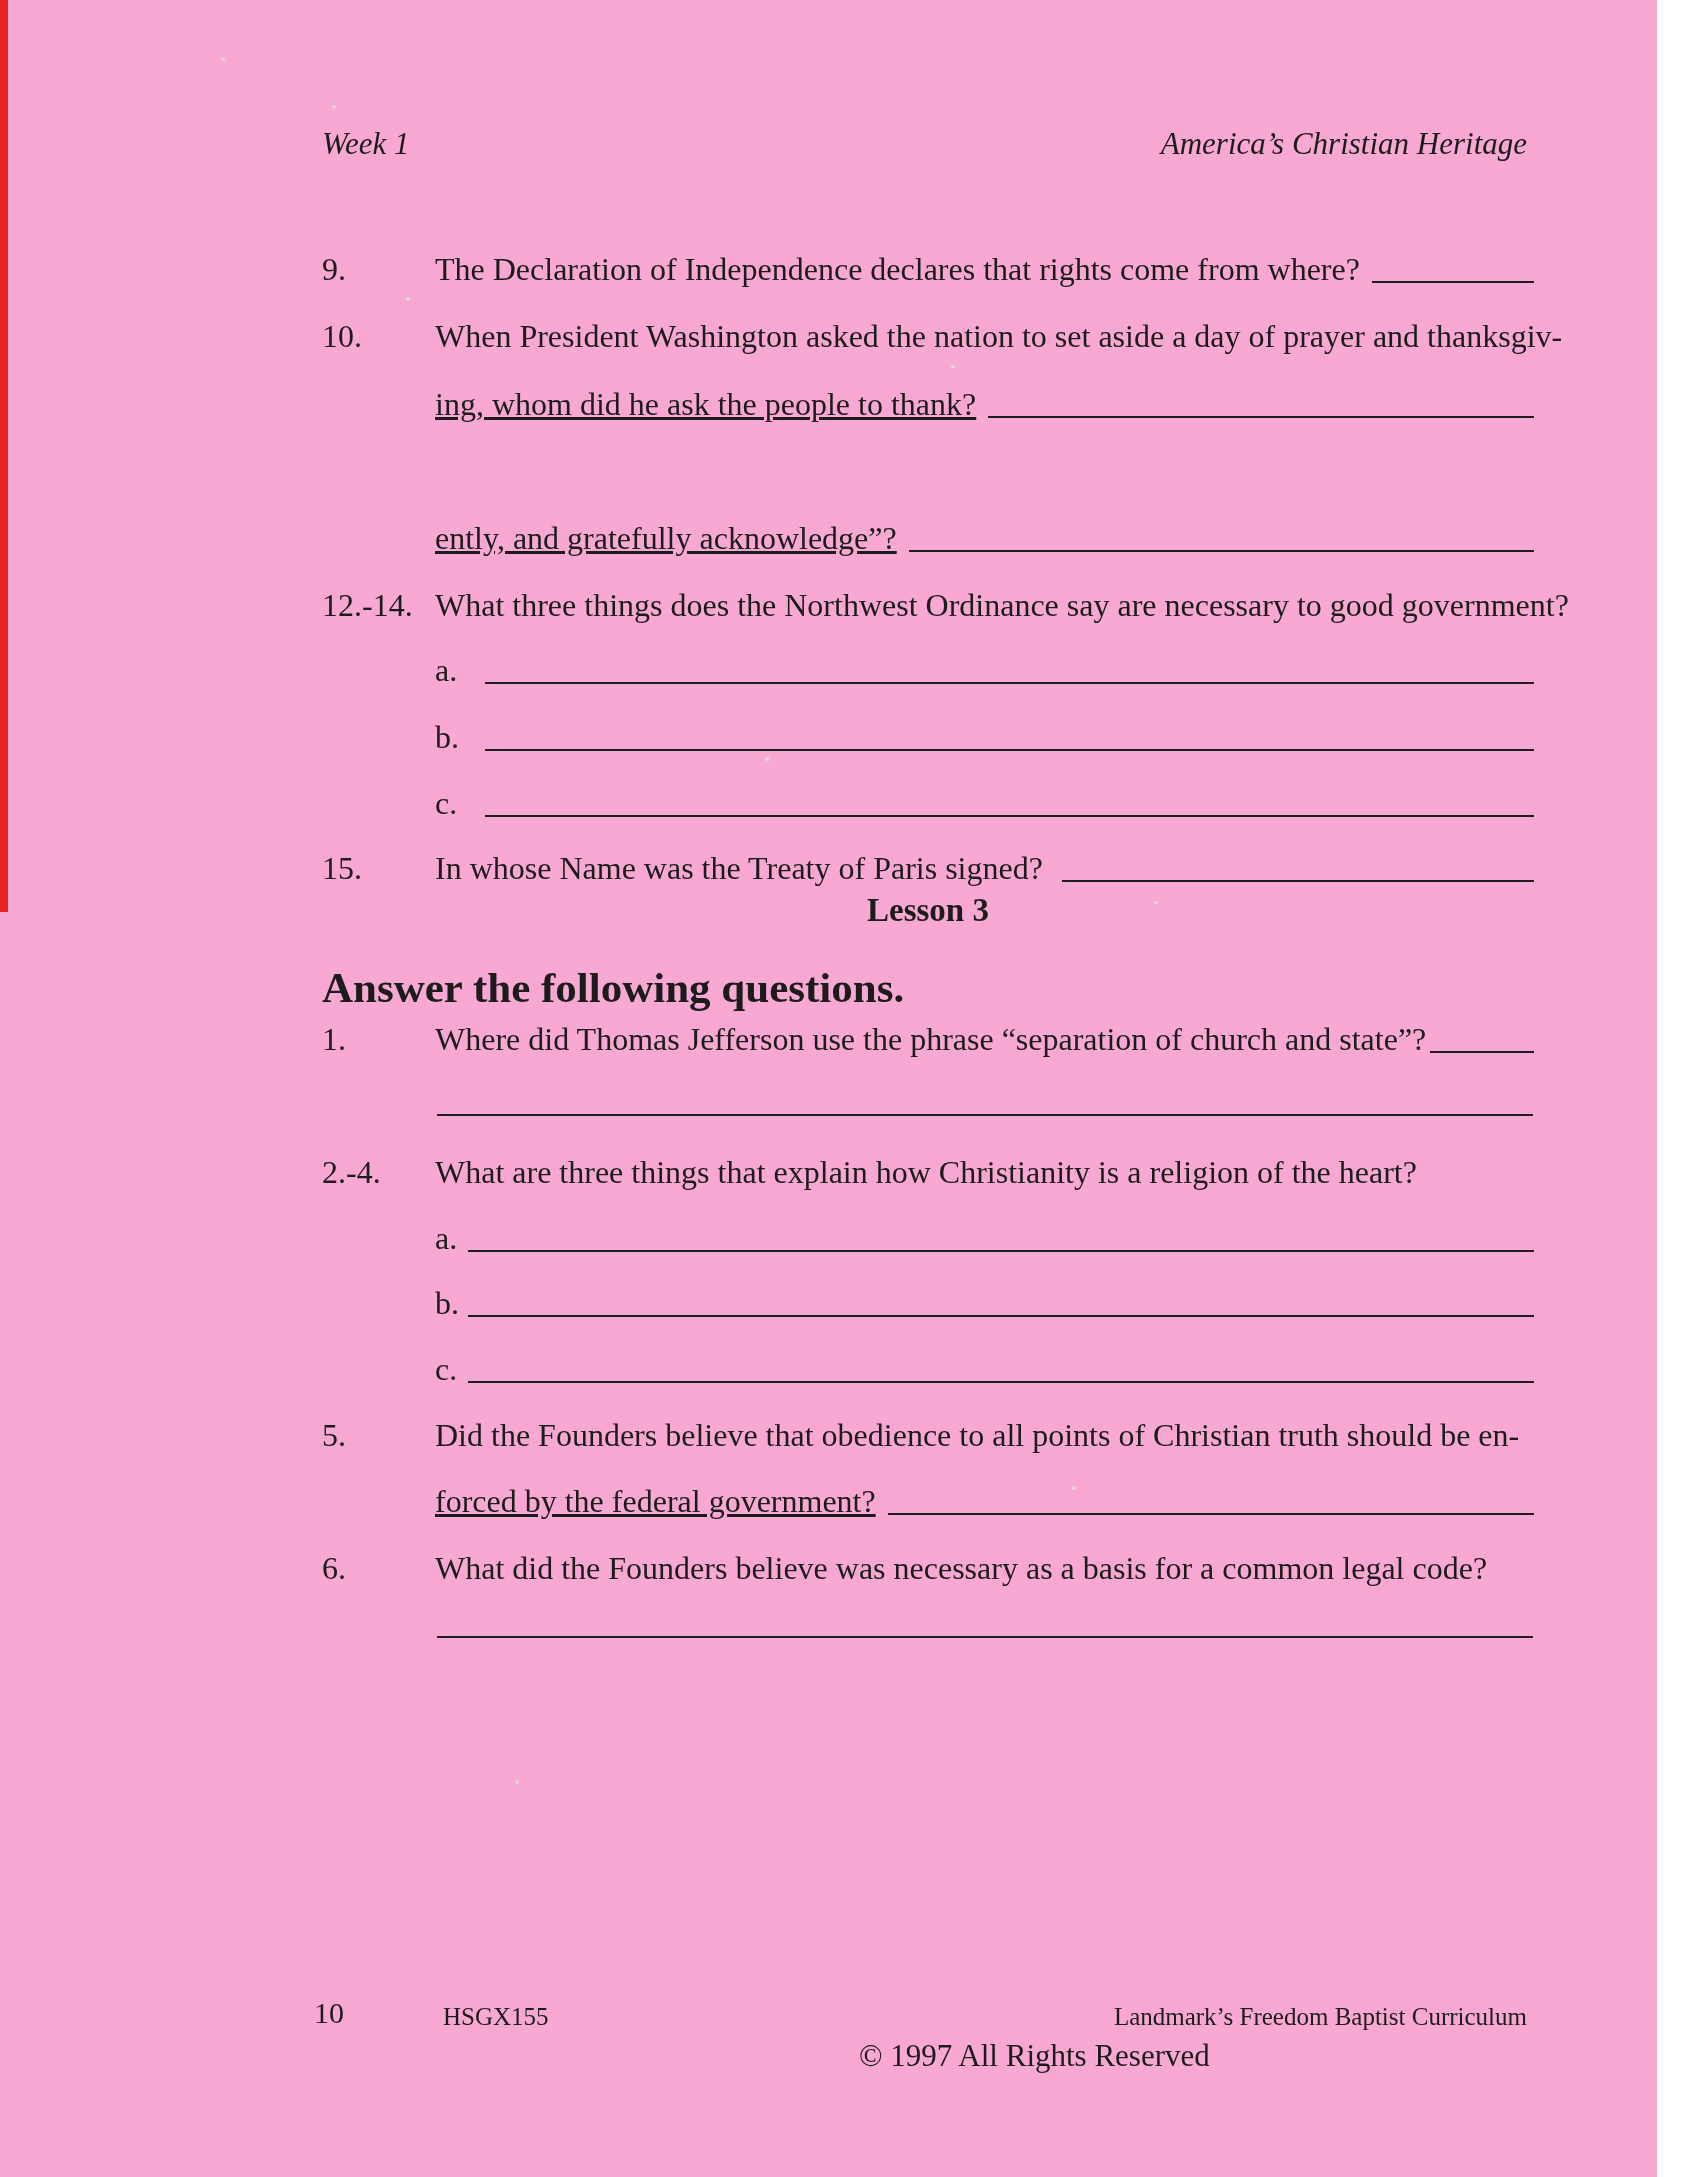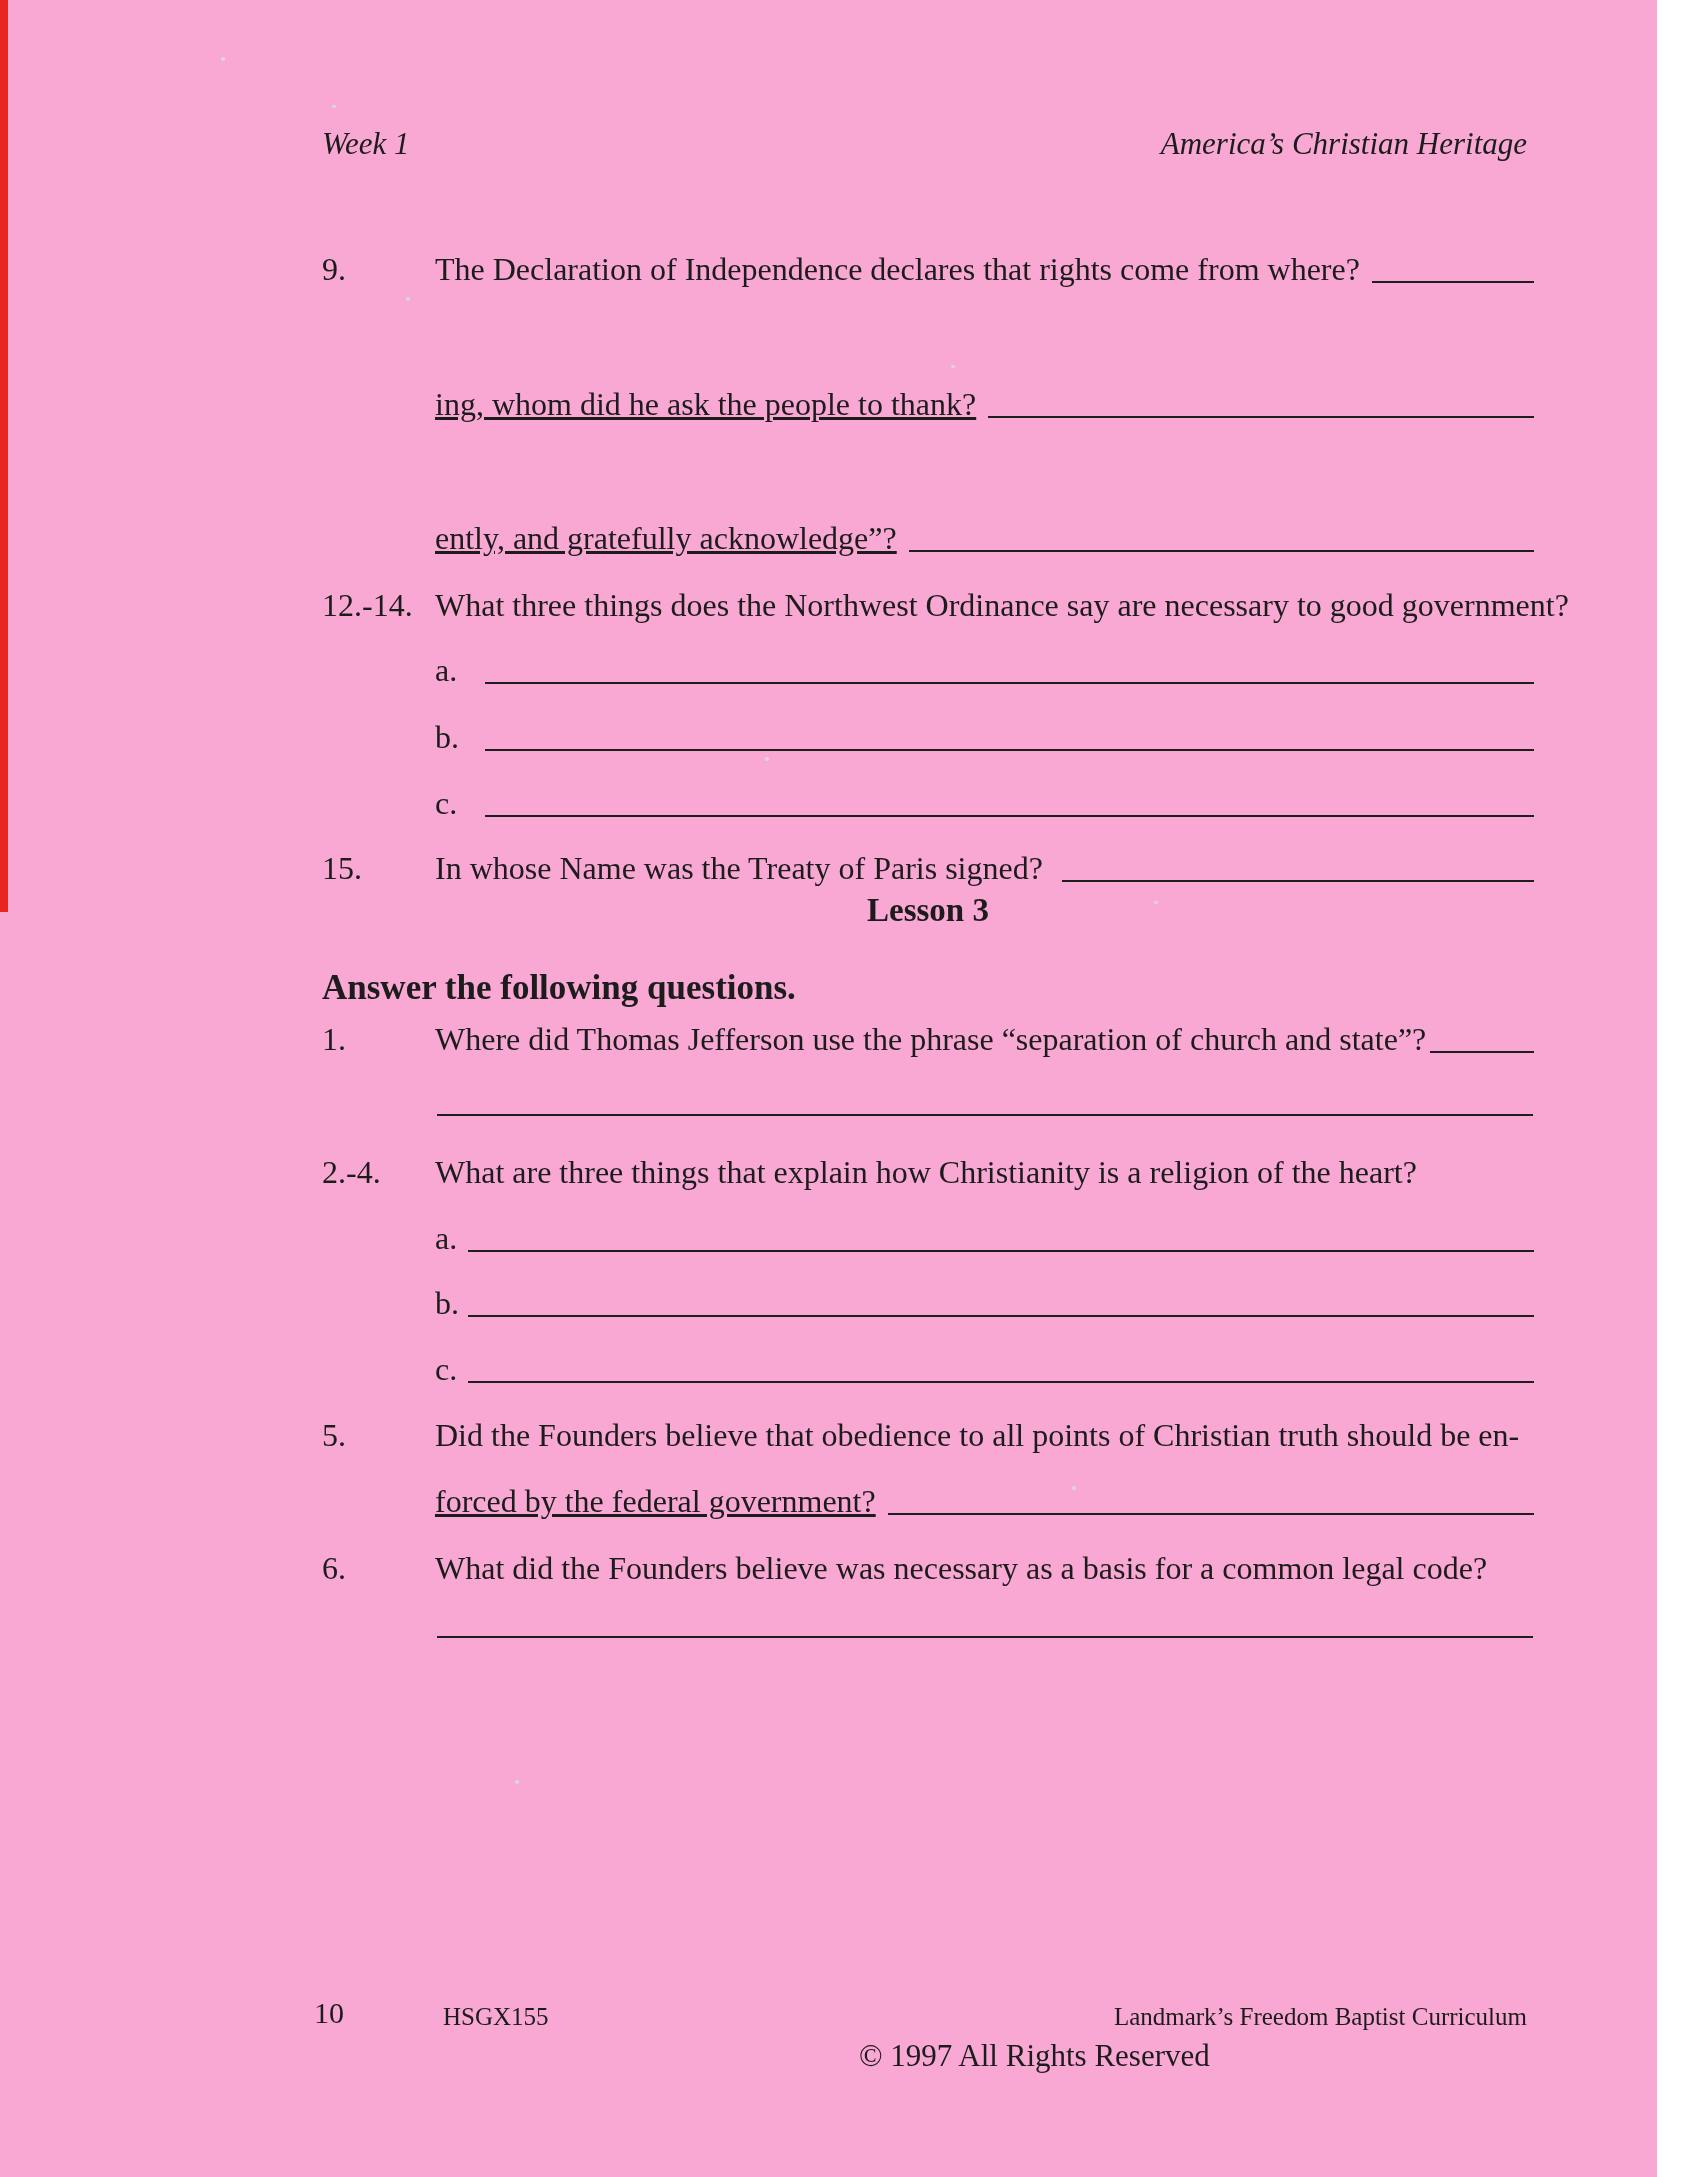--- a/index.html
+++ b/index.html
@@ -58,21 +58,21 @@
   }
   .lesson-title{
     position:absolute;
     left:322px; width:1212px;
     text-align:center;
     font-size:33px; font-weight:bold; line-height:40px;
   }
   .instructions{
     position:absolute;
     left:322px;
-    font-size:35px; font-weight:bold; line-height:40px;
+    font-size:43px; font-weight:bold; line-height:40px;
   }
   
   .ftr-page{position:absolute; left:314px; top:1996px; font-size:30px;}
   .ftr-code{position:absolute; left:443px; top:2003px; font-size:25px;}
   .ftr-copy{position:absolute; left:859px; top:2003px; font-size:31px;margin-top:35px;}
   .ftr-pub{position:absolute; right:130px; top:2003px; font-size:25px;}
   
   .speck{position:absolute; background:#d9d9d9; border-radius:50%;}
 </style>
 </head>
@@ -86,20 +86,24 @@
     <span>Week 1</span>
     <span>America’s Christian Heritage</span>
   </div>
 
   <div class="qrow" style="top:249px">
     <span class="num">9.</span>
     <span class="qtext">The Declaration of Independence declares that rights come from where?</span>
     <span class="fill"></span>
   </div>
 
+  <div class="qrow" style="top:316px">
+    <span class="num">10.</span>
+    <span class="qtext">When President Washington asked the nation to set aside a day of prayer and thanksgiv-</span>
+  </div>
   <div class="qrow cont" style="top:384px">
     <span class="qtext">ing, whom did he ask the people to thank?</span>
     <span class="fill"></span>
   </div>
 
   <div class="qrow cont" style="top:518px">
     <span class="qtext">ently, and gratefully acknowledge”?</span>
     <span class="fill"></span>
   </div>
 

